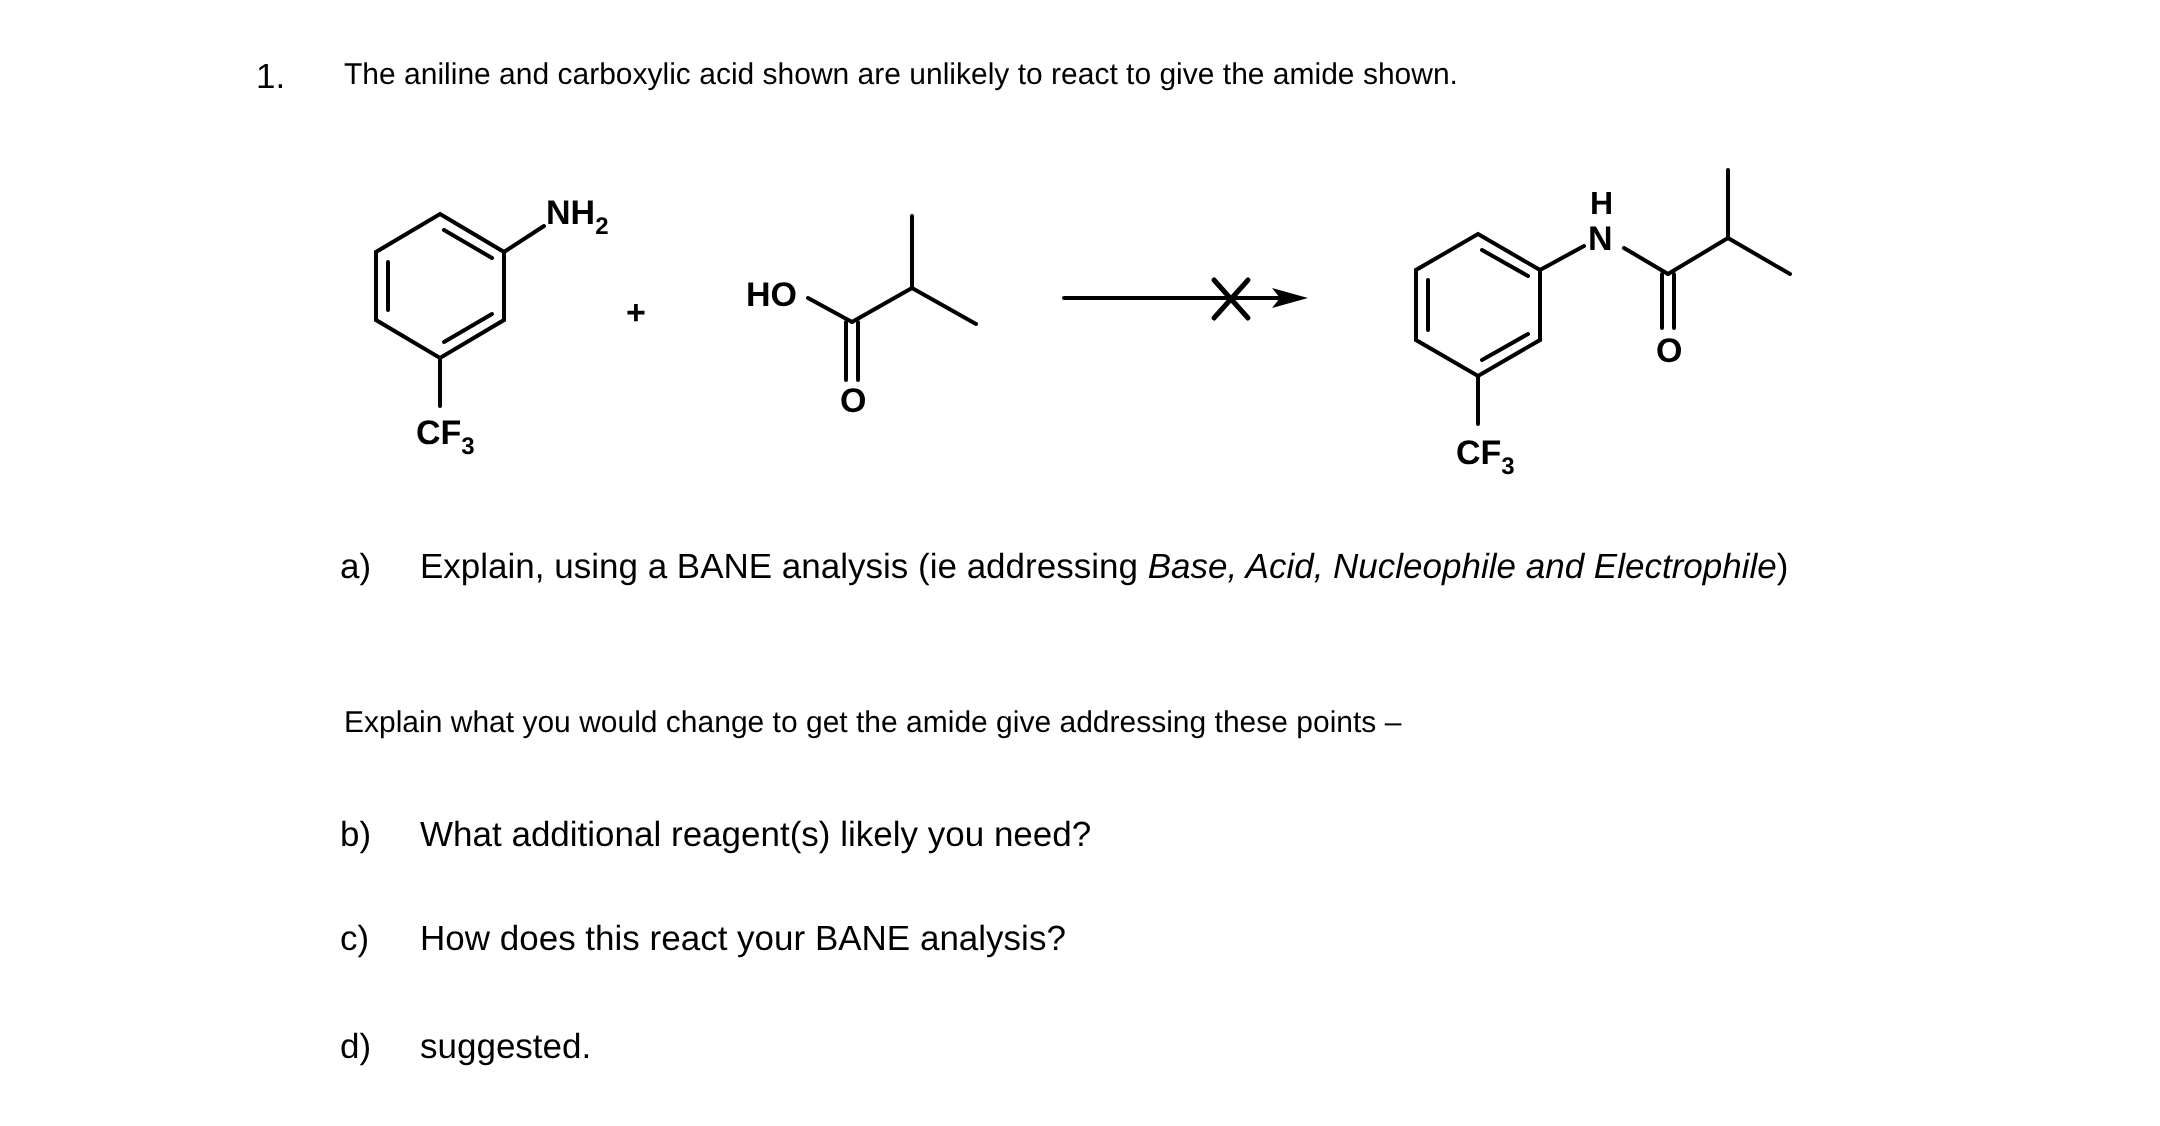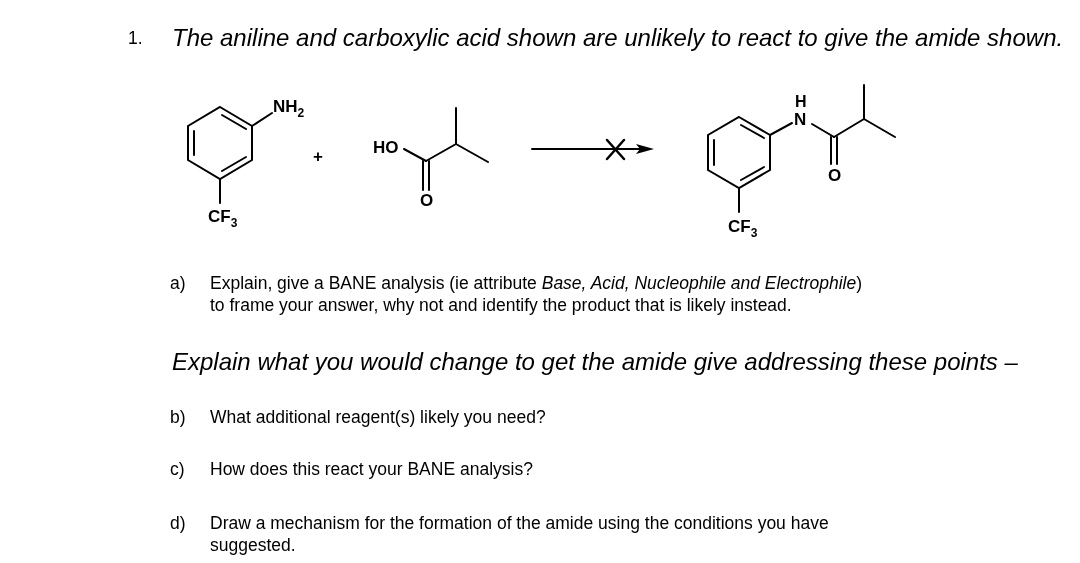--- a/index.html
+++ b/index.html
@@ -1,18 +1,18 @@
 <!DOCTYPE html>
 <html><head>
 <meta charset="utf-8">
 <style>
   html, body { margin:0; padding:0; background:#ffffff; }
   body { width:1080px; height:563px; position:relative; overflow:hidden;
          font-family: "Liberation Sans", "DejaVu Sans", sans-serif; color:#000; }
-  .q { position:absolute; font-size:24px; line-height:22px; white-space:nowrap;font-style:italic; }
+  .q { position:absolute; font-size:15px; line-height:22px; white-space:nowrap; }
   .num { position:absolute; left:128px; top:27px; font-size:17.5px; line-height:22px; }
   .item { position:absolute; left:170px; font-size:17.5px; line-height:22px; }
   .item .body { position:absolute; left:40px; top:0; white-space:nowrap; }
   svg { position:absolute; left:0; top:0; }
   svg text { font-family: "Liberation Sans", "DejaVu Sans", sans-serif; font-weight:bold; fill:#000; }
   em { font-style: italic; margin-top: 36px; }
 </style>
 </head>
 <body>
 
@@ -77,36 +77,34 @@
   <text x="794" y="125" font-size="17">N</text>
   <text x="828" y="181" font-size="17">O</text>
   <text x="728" y="232" font-size="17">
     <tspan>CF</tspan><tspan font-size="12" dy="5">3</tspan>
   </text>
 </svg>
 
 <div class="item" style="top:272px;">
   <span>a)</span>
   <div class="body">
-    <div><span>Explain, give a BANE analysis (ie attribute </span><em>Base, Acid, Nucleophile and Electrophile</em><span>)</span></div>
-    <div>to frame your answer, why not and identify the product that is likely instead.</div>
+    <div><span>Explain, using a BANE analysis (ie addressing </span><em>Base, Acid, Nucleophile and Electrophile</em><span>)</span></div>
   </div>
 </div>
 
 <div class="q" style="left:172px; top:351px;">Explain what you would change to get the amide give addressing these points –</div>
 
 <div class="item" style="top:406px;">
   <span>b)</span>
   <div class="body">What additional reagent(s) likely you need?</div>
 </div>
 
 <div class="item" style="top:458px;">
   <span>c)</span>
   <div class="body">How does this react your BANE analysis?</div>
 </div>
 
 <div class="item" style="top:512px;">
   <span>d)</span>
   <div class="body">
-    <div>Draw a mechanism for the formation of the amide using the conditions you have</div>
     <div>suggested.</div>
   </div>
 </div>
 
 </body></html>

